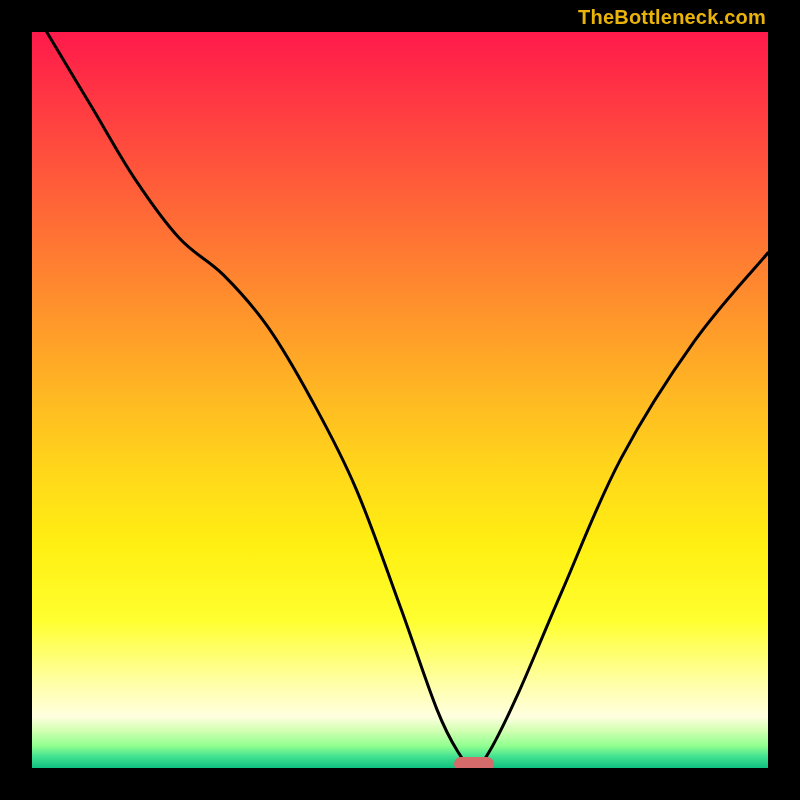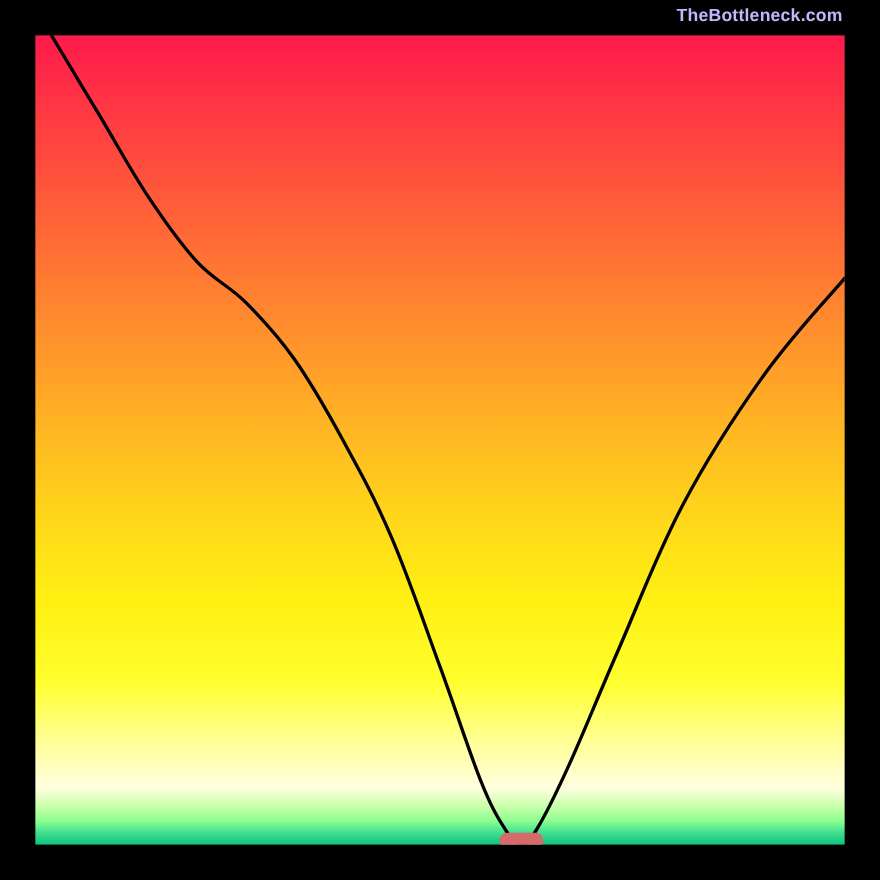--- a/index.html
+++ b/index.html
@@ -46,23 +46,23 @@
       #90ff90 97%,
       #40e090 98.5%,
       #10c080 100%
     );
   }
   .watermark {
     position: absolute;
     top: 6px;
     right: 34px;
     font-family: Arial, Helvetica, sans-serif;
-    font-size: 16px;
+    font-size: 20px;
     font-weight: bold;
-    color: #c4b5fd;
+    color: #eab308;
     letter-spacing: 0.2px;
     user-select: none;
   }
   svg.curve {
     position: absolute;
     inset: 0;
   }
   .marker {
     position: absolute;
     width: 40px;

